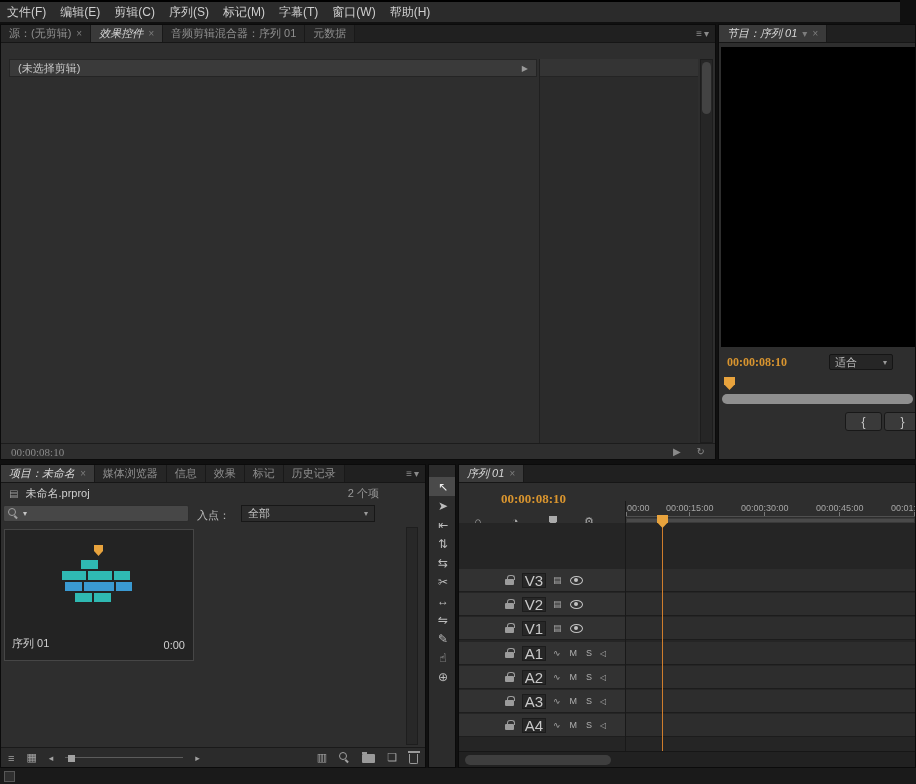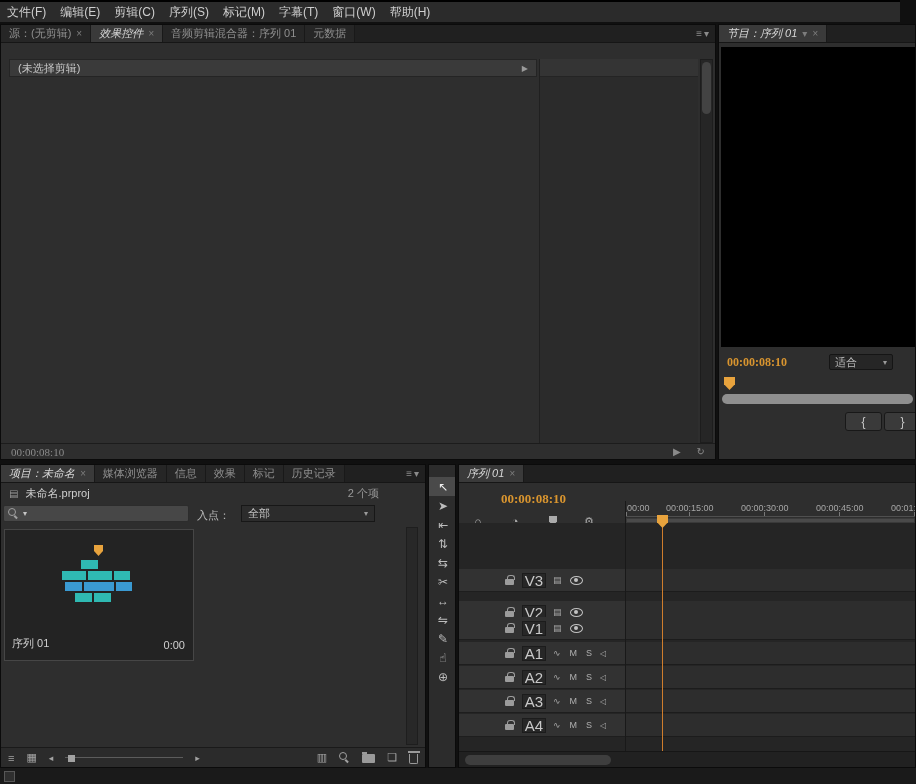--- a/index.html
+++ b/index.html
@@ -332,21 +332,21 @@
 
       <div class="trow" style="top:46px;">
         <div class="tlane"></div>
         <div class="thead">
           <span class="icon-lock"></span>
           <span class="tname">V3</span>
           <span class="tkic">▤</span>
           <span class="icon-eye"></span>
         </div>
       </div>
-      <div class="trow" style="top:70px;margin-top:8px;">
+      <div class="trow" style="top:70px;">
         <div class="tlane"></div>
         <div class="thead">
           <span class="icon-lock"></span>
           <span class="tname">V2</span>
           <span class="tkic">▤</span>
           <span class="icon-eye"></span>
         </div>
       </div>
       <div class="trow" style="top:94px;">
         <div class="tlane"></div>

